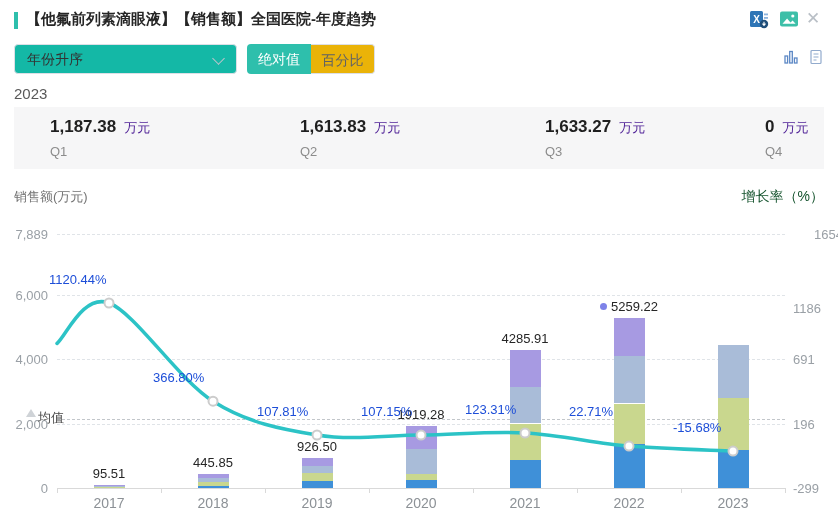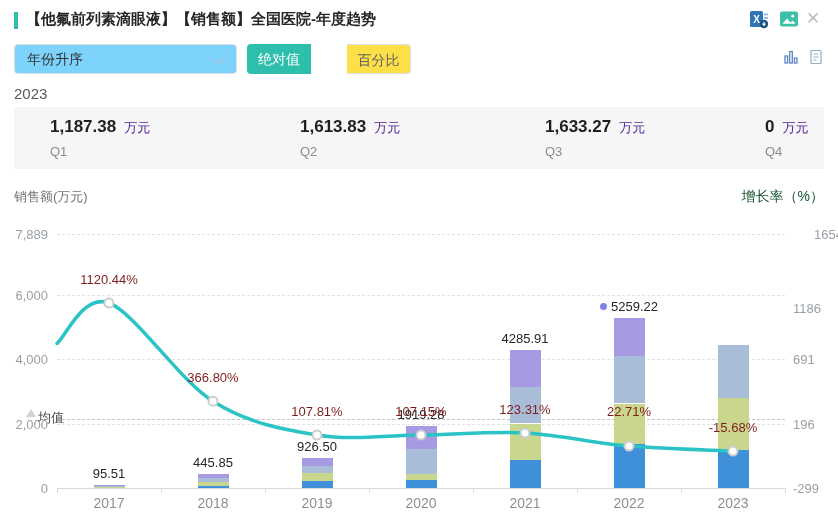--- a/index.html
+++ b/index.html
@@ -5,27 +5,27 @@
   html,body{margin:0;padding:0;background:#fff;}
   body{width:838px;height:518px;position:relative;overflow:hidden;
        font-family:"Liberation Sans","DejaVu Sans",sans-serif;color:#262626;}
   .abs{position:absolute;}
   
   .accent{left:14px;top:12px;width:4px;height:17px;background:#2ebfac;}
   .title{left:26px;top:10px;font-size:15px;font-weight:bold;color:#262626;}
   .icon-btn{width:20px;height:20px;cursor:pointer;}
   .close-x{left:806px;top:8px;font-size:17px;color:#b9bfc6;}
   
-  .select{left:14px;top:44px;width:223px;height:30px;border:1px solid #dcdfe6;border-radius:4px;box-sizing:border-box;background:#7dd3fc;}
+  .select{left:14px;top:44px;width:223px;height:30px;border:1px solid #dcdfe6;border-radius:4px;box-sizing:border-box;background:#14b8a6;}
   .select-label{position:absolute;left:12px;top:6px;font-size:14px;color:#333;}
   .chev{position:absolute;right:13px;top:9px;width:8px;height:8px;border-right:1.5px solid #c0c4cc;border-bottom:1.5px solid #c0c4cc;transform:rotate(45deg);}
   .toggle{left:247px;top:44px;height:30px;display:flex;}
   .tg{width:64px;height:30px;line-height:30px;text-align:center;font-size:14px;box-sizing:border-box;cursor:pointer;}
   .tg.on{background:#2ebfac;color:#fff;border-radius:4px 0 0 4px;}
-  .tg.off{background:#fde047;color:#606266;border:1px solid #dcdfe6;border-left:none;border-radius:0 4px 4px 0;margin-left:36px;}
+  .tg.off{background:#eab308;color:#606266;border:1px solid #dcdfe6;border-left:none;border-radius:0 4px 4px 0;}
   .period{left:14px;top:85px;font-size:15px;color:#595959;}
   
   .stats{left:14px;top:107px;width:810px;height:62px;background:#f6f6f7;}
   .stat{position:absolute;top:10px;}
   .stat .v{font-size:17px;font-weight:bold;color:#1f1f1f;}
   .stat .u{font-size:13px;color:#4c1d95;margin-left:8px;font-weight:normal;}
   .stat .q{font-size:13px;color:#8c8c8c;margin-top:7px;}
   
   .axis-title-left{left:14px;top:188px;font-size:13px;color:#737373;}
   .axis-title-right{right:14px;top:188px;font-size:14px;color:#14532d;}
@@ -34,21 +34,21 @@
   .meanline{position:absolute;height:0;border-top:1px dashed #c2c6ca;}
   .mean-pin{position:absolute;width:0;height:0;border-left:5px solid transparent;border-right:5px solid transparent;border-bottom:8px solid #cfd3d7;}
   .mean-label{position:absolute;font-size:13px;color:#4a4a4a;}
   .ytick{position:absolute;font-size:13px;color:#9aa0a6;width:48px;text-align:right;}
   .rtick{position:absolute;font-size:13px;color:#9aa0a6;width:44px;text-align:left;}
   .xaxis{position:absolute;height:0;border-top:1px solid #d9d9d9;}
   .xtick{position:absolute;width:1px;height:5px;background:#d9d9d9;}
   .xlabel{position:absolute;font-size:14px;color:#8c9196;text-align:center;}
   .seg{position:absolute;}
   .blabel{position:absolute;font-size:13px;color:#262626;text-align:center;white-space:nowrap;}
-  .glabel{position:absolute;font-size:13px;color:#7f1d1d;text-align:center;white-space:nowrap;}
+  .glabel{position:absolute;font-size:13px;color:#1d4ed8;white-space:nowrap;}
   .bullet{display:inline-block;width:7px;height:7px;border-radius:50%;background:#7d82e8;margin-right:4px;vertical-align:1px;}
   svg.overlay{position:absolute;left:0;top:0;pointer-events:none;}
 </style>
 </head>
 <body>
 
 <div class="abs accent"></div>
 <div class="abs title">【他氟前列素滴眼液】【销售额】全国医院-年度趋势</div>
 
 <div class="abs icon-btn" style="left:749px;top:9px;">

